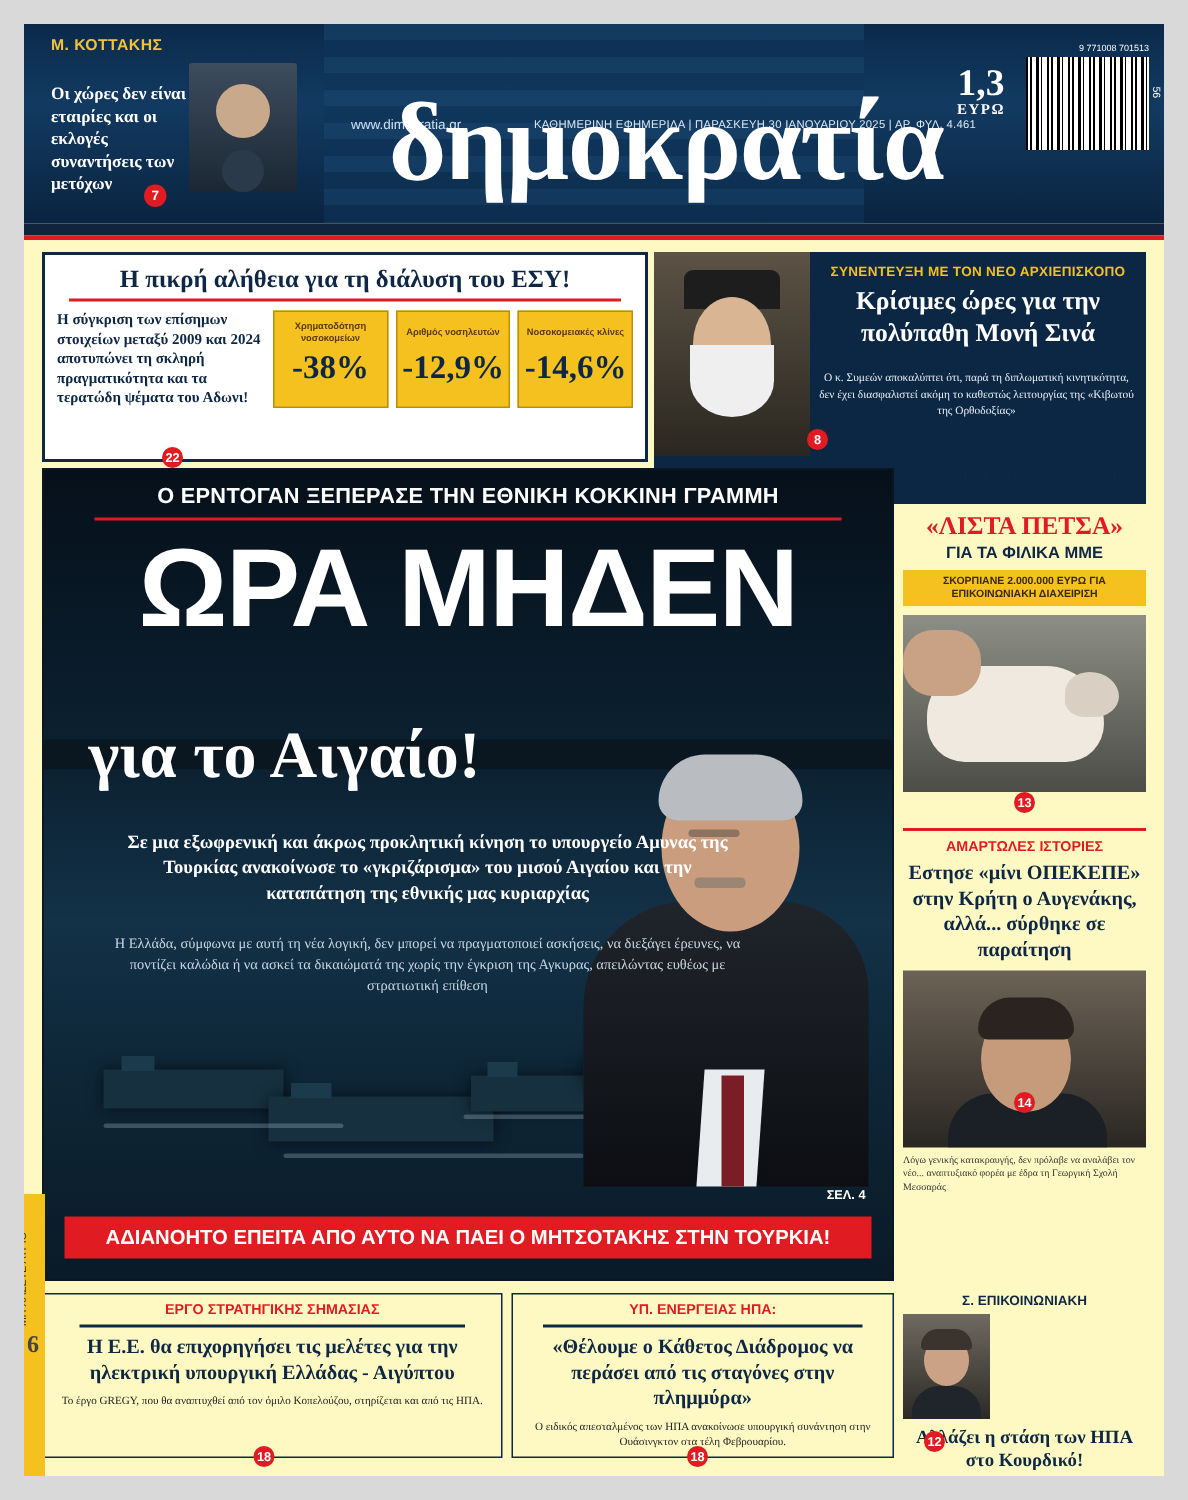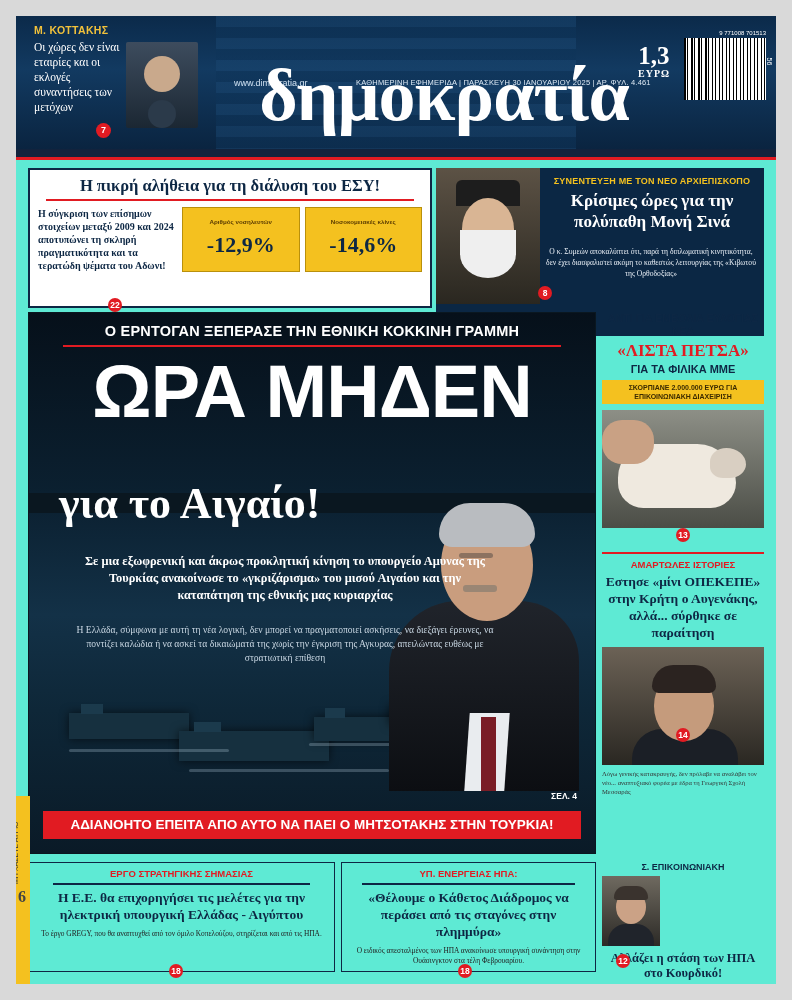--- a/index.html
+++ b/index.html
@@ -1,27 +1,27 @@
 <!DOCTYPE html>
 <html><head>
 <meta charset="utf-8">
 <style>
   html,body{margin:0;padding:0;background:#ffffff;}
   body{width:792px;height:1000px;overflow:hidden;font-family:"Liberation Sans",sans-serif;}
   .page{position:relative;width:792px;height:1000px;background:#d9d9d9;}
-  .paper{position:absolute;left:16px;top:16px;width:760px;height:968px;background:#5eead4;overflow:hidden;}
+  .paper{position:absolute;left:16px;top:16px;width:760px;height:968px;background:#fef9c3;overflow:hidden;}
 
   
   .masthead{position:absolute;left:0;top:0;width:760px;height:133px;
     background:linear-gradient(180deg,#0b2a4a 0%,#123a61 40%,#0a2440 100%);overflow:hidden;}
   .mh-flag{position:absolute;left:200px;top:0;width:360px;height:133px;
     background:repeating-linear-gradient(180deg,#19456f 0 11px,#0e3459 11px 22px);opacity:.55;}
   .mh-left{position:absolute;left:18px;top:8px;width:170px;height:120px;}
   .mh-kottakis-name{font-size:10.5px;font-weight:bold;color:#f2c23b;letter-spacing:.3px;}
-  .mh-kottakis-text{margin-top:4px;font-size:11.5px;line-height:15px;color:#fff;font-family:"Liberation Serif",serif;font-weight:normal;width:96px;}
+  .mh-kottakis-text{margin-top:20px;font-size:11.5px;line-height:15px;color:#fff;font-family:"Liberation Serif",serif;font-weight:bold;width:96px;}
   .mh-portrait{position:absolute;right:6px;top:18px;width:72px;height:86px;
     background:linear-gradient(180deg,#3d4c5e,#1b2733);border-radius:2px;overflow:hidden;}
   .mh-portrait:after{content:"";position:absolute;left:18px;top:14px;width:36px;height:36px;border-radius:50%;
     background:#c9a98c;box-shadow:0 40px 0 -4px #2b3a4a;}
   .mh-pagebadge{position:absolute;left:62px;bottom:6px;width:15px;height:15px;border-radius:50%;
     background:#e11b22;color:#fff;font-size:9px;line-height:15px;text-align:center;font-weight:bold;}
   .mh-title{position:absolute;left:178px;top:42px;width:500px;text-align:center;
     font-family:"Liberation Serif",serif;font-size:74px;line-height:74px;color:#fff;font-weight:bold;letter-spacing:-1px;}
   .mh-url{position:absolute;left:218px;top:62px;font-size:9px;color:#cfe0f0;}
   .mh-info{position:absolute;left:340px;top:62px;font-size:7.5px;color:#dce8f3;letter-spacing:.2px;}
@@ -160,20 +160,24 @@
     <div class="mh-rule"></div>
     <div class="mh-rule2"></div>
 
     <div class="topleft">
       <div class="tl-title">Η πικρή αλήθεια για τη διάλυση του ΕΣΥ!</div>
       <div class="tl-underline"></div>
       <div class="tl-body">
         <div class="tl-text">Η σύγκριση των επίσημων στοιχείων μεταξύ 2009 και 2024 αποτυπώνει τη σκληρή πραγματικότητα και τα τερατώδη ψέματα του Αδωνι!</div>
         <div class="tl-stats">
           <div class="stat">
+            <div class="lbl">Χρηματοδότηση νοσοκομείων</div>
+            <div class="val">-38%</div>
+          </div>
+          <div class="stat">
             <div class="lbl">Αριθμός νοσηλευτών</div>
             <div class="val">-12,9%</div>
           </div>
           <div class="stat">
             <div class="lbl">Νοσοκομειακές κλίνες</div>
             <div class="val">-14,6%</div>
           </div>
         </div>
       </div>
       <div class="badge-red" style="left:78px;bottom:-6px;">22</div>

